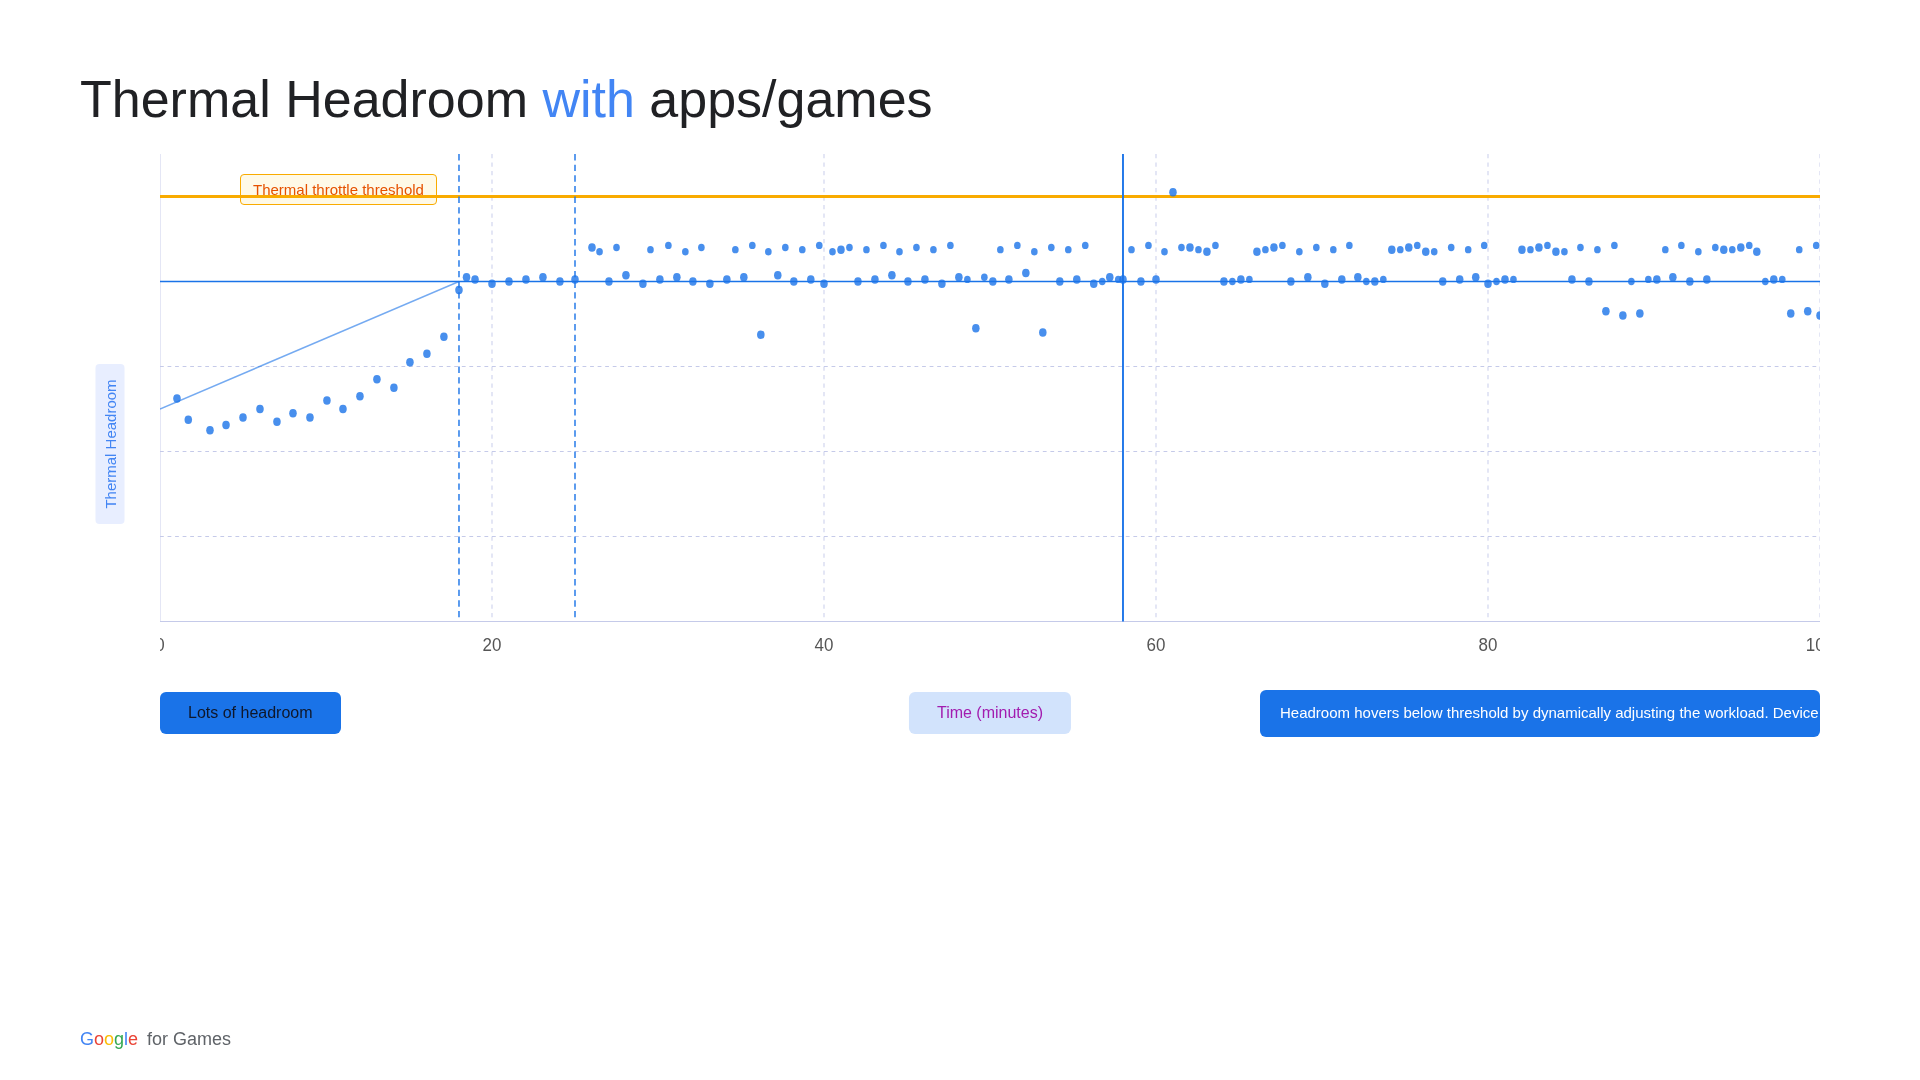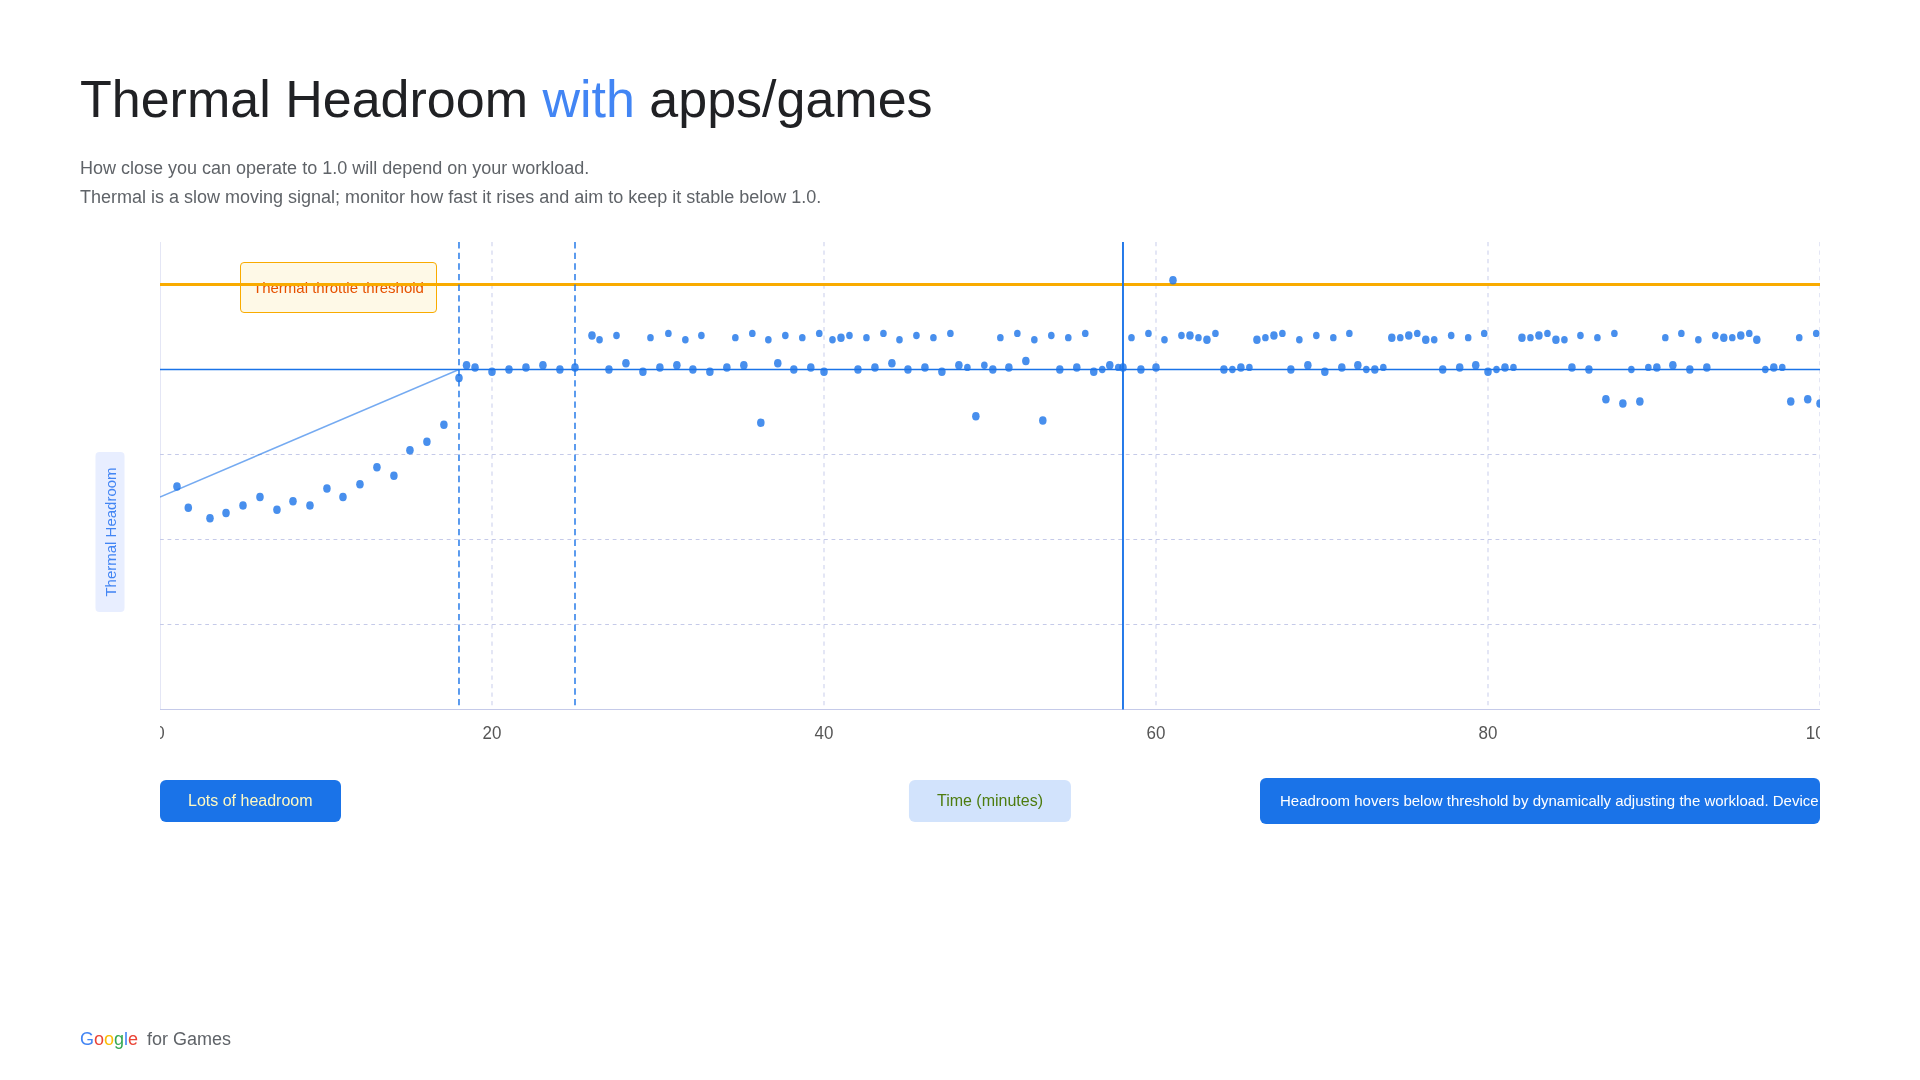--- a/index.html
+++ b/index.html
@@ -63,48 +63,48 @@
     }
     .chart-svg {
       width: 100%;
       height: 100%;
     }
     .annotation-label {
       position: absolute;
       background: #fef9e7;
       border: 1.5px solid #f9ab00;
       border-radius: 4px;
-      padding: 16px 12px;
+      padding: 6px 12px;
       font-size: 15px;
       color: #e65100;
       font-weight: 500;
       top: 20px;
       left: 160px;
     }
     .bottom-labels {
       position: absolute;
       bottom: 0;
       left: 80px;
       right: 20px;
       display: flex;
       align-items: center;
       gap: 0;
     }
     .label-lots {
       background: #1a73e8;
-      color: #fef9c3;
+      color: #0f172a;
       font-size: 16px;
       font-weight: 500;
       padding: 12px 28px;
       border-radius: 6px;
       white-space: nowrap;
     }
     .label-time {
       background: #d2e3fc;
-      color: #4d7c0f;
+      color: #a21caf;
       font-size: 16px;
       font-weight: 500;
       padding: 12px 28px;
       border-radius: 6px;
       white-space: nowrap;
       position: absolute;
       left: 50%;
       transform: translateX(-50%);
     }
     .label-headroom {
@@ -136,24 +136,20 @@
     .google-logo .e { color: #EA4335; }
     .google-logo .for-games { color: #5f6368; margin-left: 4px; }
   </style>
 </head>
 <body>
 
 <div class="container">
   <h1 class="title">
     <span>Thermal Headroom </span><span class="with-word">with</span><span> apps/games</span><br>
   </h1>
-  <div class="subtitle">
-    <div>How close you can operate to 1.0 will depend on your workload.</div>
-    <div>Thermal is a slow moving signal; monitor how fast it rises and aim to keep it stable below 1.0.</div>
-  </div>
 
   <div class="chart-wrapper">
     <div class="y-axis-label">Thermal Headroom</div>
 
     <div class="annotation-label">Thermal throttle threshold</div>
 
     <div class="chart-area">
       <svg class="chart-svg" viewBox="0 0 1760 480" preserveAspectRatio="none">
 
         <line x1="0" y1="440" x2="1760" y2="440" stroke="#c5cae9" stroke-width="1"></line>

